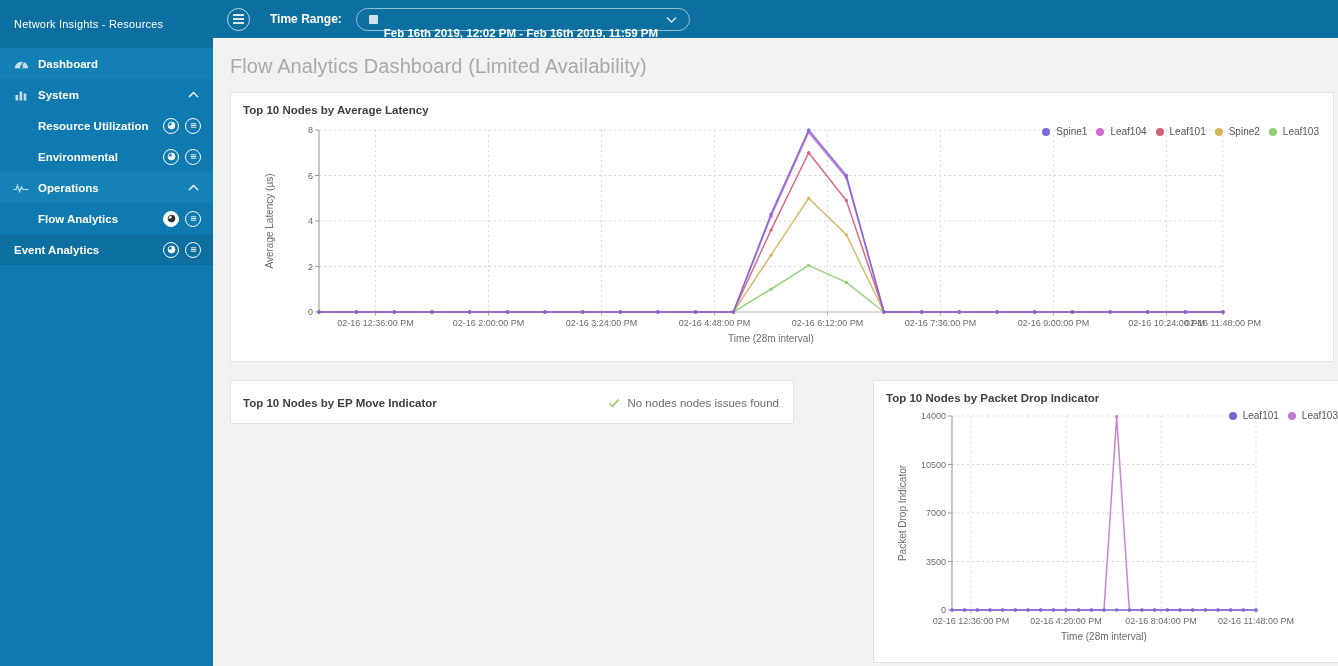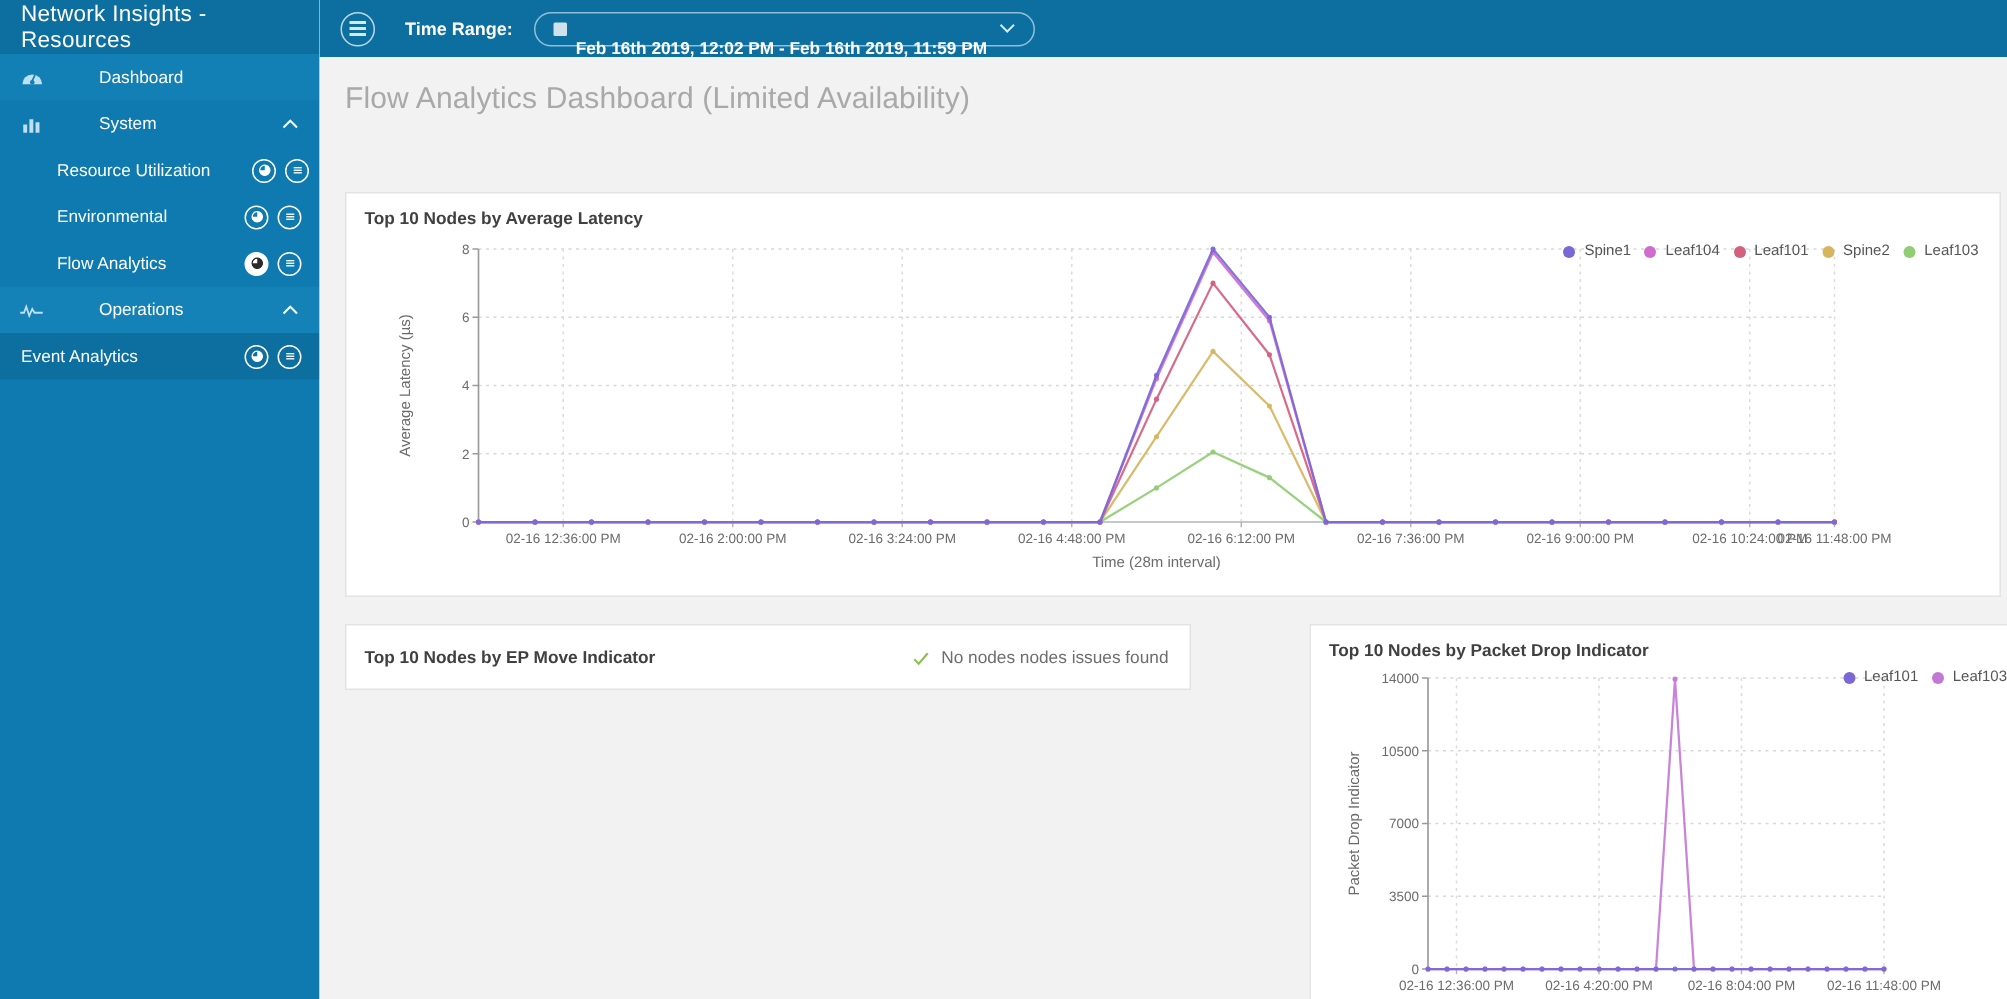--- a/index.html
+++ b/index.html
@@ -22,40 +22,39 @@
   .sidebar {
     width: 213px;
     height: 666px;
     background: #0e7ab0;
     flex: 0 0 213px;
     position: relative;
     color: #ffffff;
     overflow: hidden;
   }
   .sidebar-title {
-    height: 36px;
+    height: 48px;
     background: #0d6f9f;
     display: flex;
     align-items: center;
     padding-left: 14px;
-    font-size: 15px;
+    font-size: 11px;
     letter-spacing: .2px;
     color: #ffffff;
     font-weight: 400;
   }
   .nav-item {
     height: 31px;
     display: flex;
     align-items: center;
     padding-left: 12px;
     font-size: 11.5px;
-    font-weight: normal;
+    font-weight: bold;
     color: #ffffff;
     position: relative;
-    gap: 28px;
   }
   .nav-item.lvl0 { background: #1280b4; }
   .nav-item.group { background: #1482b6; }
   .nav-item.sub { background: #0e7ab0; padding-left: 38px; }
   .nav-ico {
     width: 18px; height: 14px;
     margin-right: 8px;
     display: inline-flex; align-items: center; justify-content: center;
     flex: 0 0 18px;
   }
@@ -143,21 +142,20 @@
     flex: 1 1 auto;
     padding: 0 1px 0 17px;
     position: relative;
     overflow: hidden;
   }
 
   .card {
     background: #ffffff;
     border: 1px solid #e3e3e3;
     position: absolute;
-    margin-top: 36px;
   }
   #card-latency { left: 17px; top: 0; width: 1104px; height: 270px; }
   #card-epmove  { left: 17px; top: 288px; width: 564px; height: 44px; }
   #card-drop    { left: 660px; top: 288px; width: 476px; height: 283px; }
 
   .card-title {
     font-size: 11.5px;
     font-weight: bold;
     color: #404040;
     padding: 11px 0 0 12px;
@@ -262,50 +260,50 @@
         <span class="circ-ico">
           <svg width="9" height="9" viewBox="0 0 10 10">
             <rect x="2" y="2.6" width="6" height="1" fill="#ffffff"></rect>
             <rect x="2" y="4.5" width="6" height="1" fill="#ffffff"></rect>
             <rect x="2" y="6.4" width="6" height="1" fill="#ffffff"></rect>
           </svg>
         </span>
       </span>
     </div>
 
-    <div class="nav-item sub" style="background:#0e7ab0;">
-      <span class="nav-label">Flow Analytics</span>
-      <span class="subicons">
-        <span class="circ-ico filled">
-          <svg width="9" height="9" viewBox="0 0 10 10">
-            <circle cx="5" cy="5" r="3.8" fill="#ffffff" stroke="#1a1a1a" stroke-width="0.9"></circle>
-            <path d="M5 1.2 A3.8 3.8 0 1 1 1.2 5 L5 5 Z" fill="#2b2b2b"></path>
-          </svg>
-        </span>
-        <span class="circ-ico">
-          <svg width="9" height="9" viewBox="0 0 10 10">
-            <rect x="2" y="2.6" width="6" height="1" fill="#ffffff"></rect>
-            <rect x="2" y="4.5" width="6" height="1" fill="#ffffff"></rect>
-            <rect x="2" y="6.4" width="6" height="1" fill="#ffffff"></rect>
-          </svg>
-        </span>
-      </span>
-    </div>
-
     <div class="nav-item group" style="background:#1482b6;">
       <span class="nav-ico">
         <svg width="16" height="10" viewBox="0 0 16 10">
           <polyline points="0.5,6.5 3,6.5 4.5,2.5 6.5,8.5 8.5,4 10,6.5 15.5,6.5" fill="none" stroke="#bfe0f0" stroke-width="1.2"></polyline>
         </svg>
       </span>
       <span class="nav-label">Operations</span>
       <span class="chev">
         <svg width="11" height="7" viewBox="0 0 11 7">
           <polyline points="1,6 5.5,1.5 10,6" fill="none" stroke="#ffffff" stroke-width="1.4"></polyline>
         </svg>
+      </span>
+    </div>
+
+    <div class="nav-item sub" style="background:#0e7ab0;">
+      <span class="nav-label">Flow Analytics</span>
+      <span class="subicons">
+        <span class="circ-ico filled">
+          <svg width="9" height="9" viewBox="0 0 10 10">
+            <circle cx="5" cy="5" r="3.8" fill="#ffffff" stroke="#1a1a1a" stroke-width="0.9"></circle>
+            <path d="M5 1.2 A3.8 3.8 0 1 1 1.2 5 L5 5 Z" fill="#2b2b2b"></path>
+          </svg>
+        </span>
+        <span class="circ-ico">
+          <svg width="9" height="9" viewBox="0 0 10 10">
+            <rect x="2" y="2.6" width="6" height="1" fill="#ffffff"></rect>
+            <rect x="2" y="4.5" width="6" height="1" fill="#ffffff"></rect>
+            <rect x="2" y="6.4" width="6" height="1" fill="#ffffff"></rect>
+          </svg>
+        </span>
       </span>
     </div>
 
     <div class="nav-item sub" style="background:#0c6f9f;padding-left:14px;">
       <span class="nav-label">Event Analytics</span>
       <span class="subicons">
         <span class="circ-ico">
           <svg width="9" height="9" viewBox="0 0 10 10">
             <path d="M5 1.2 A3.8 3.8 0 1 1 1.2 5 L5 5 Z" fill="#ffffff"></path>
             <circle cx="5" cy="5" r="3.8" fill="none" stroke="#ffffff" stroke-width="1"></circle>

